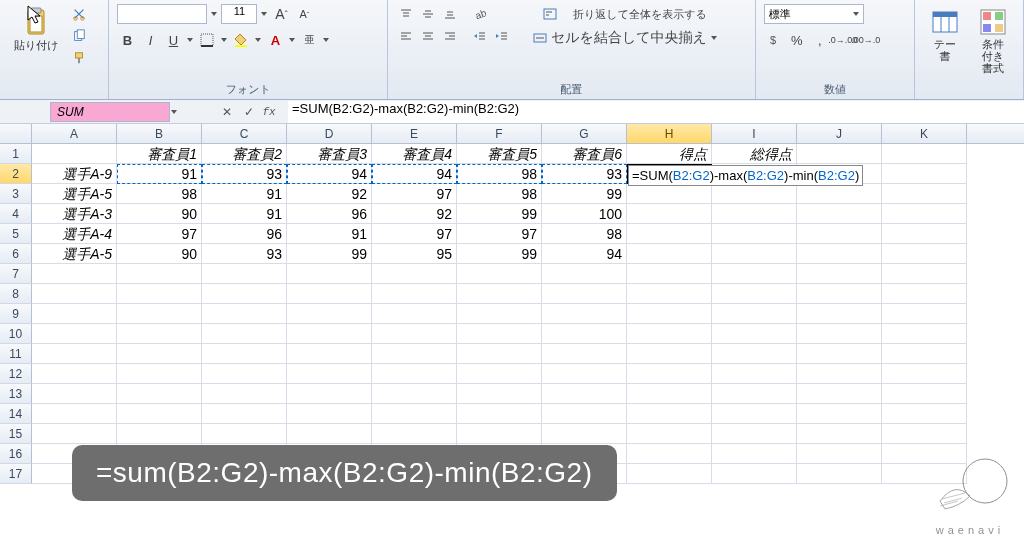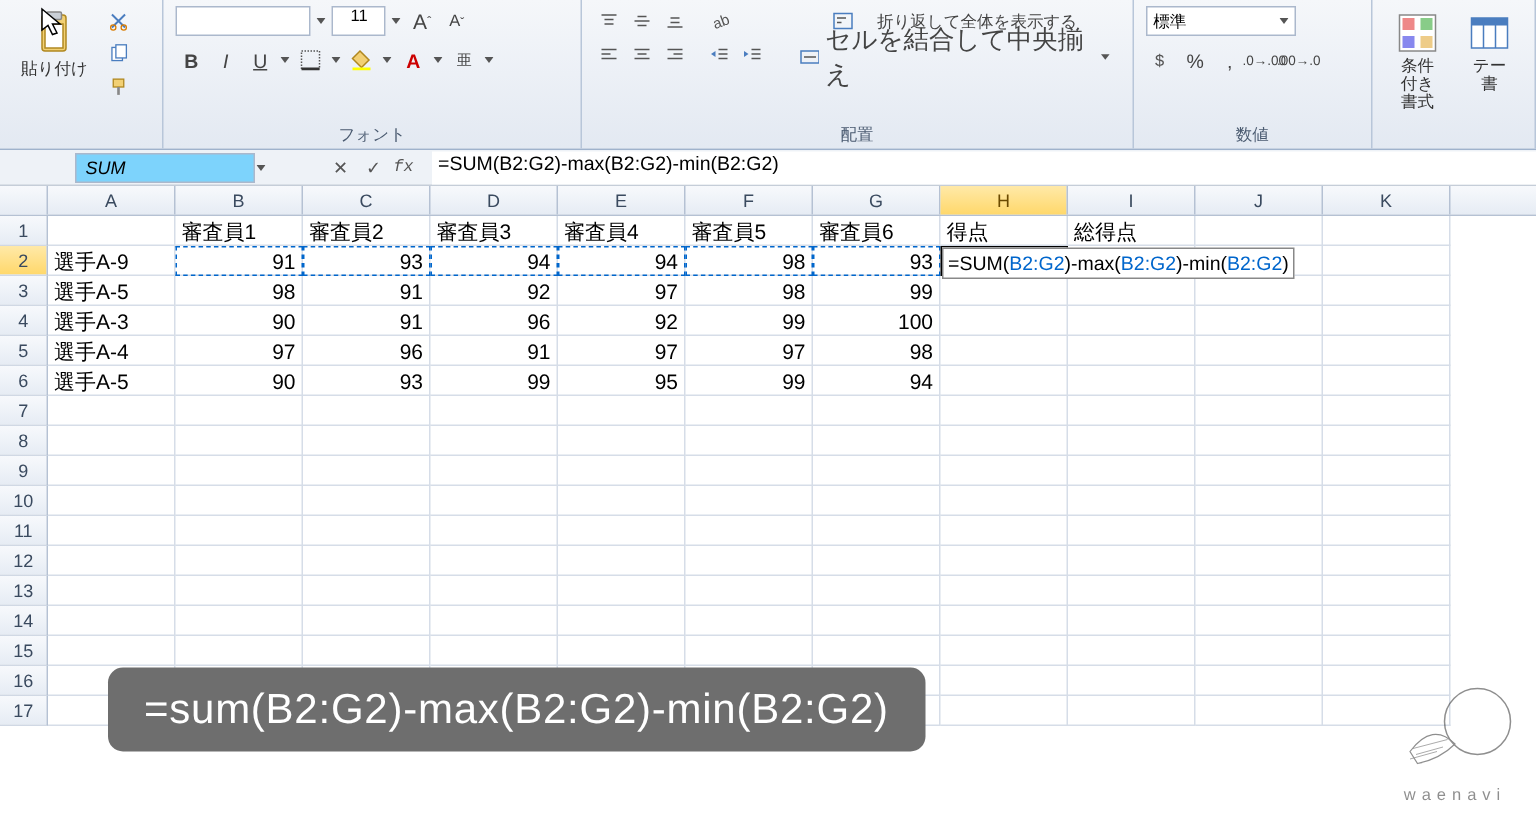--- a/index.html
+++ b/index.html
@@ -21,38 +21,38 @@
 .btn-box { width: 20px; height: 20px; border:1px solid transparent; display:flex; align-items:center; justify-content:center; cursor:pointer; font-size: 13px; color:#444; }
 .dd { width: 8px; height: 20px; display:flex; align-items:center; justify-content:center; cursor:pointer; }
 .dd svg { width:6px; height:4px; }
 .align-grid { display:flex; flex-direction:column; gap:2px; }
 .align-row { display:flex; gap:2px; }
 .num-fmt { border:1px solid #abb8cc; background:#fff; height:20px; width:100px; padding:0 4px; font-size:11px; display:flex; align-items:center; justify-content:space-between; }
 
 
 .formula-bar-row { display:flex; align-items:center; height: 24px; border-bottom:1px solid #c5cdd8; background:#eef2f7; }
 .name-box-wrap { display:flex; align-items:center; width: 210px; padding-left:50px; }
-.name-box { background:#7dd3fc; border:1px solid #abb8cc; height:20px; width:120px; padding:0 6px; font-style:italic; font-size:12px; display:flex; align-items:center; }
+.name-box { background:#f9a8d4; border:1px solid #abb8cc; height:20px; width:120px; padding:0 6px; font-style:italic; font-size:12px; display:flex; align-items:center; }
 .fb-btns { display:flex; gap:4px; padding:0 8px; }
 .fb-btn { width:18px; height:18px; display:flex; align-items:center; justify-content:center; cursor:pointer; color:#555; }
 .fx { font-style:italic; font-size:11px; color:#555; padding-right:4px;font-family:Liberation Mono, monospace; }
 .formula-input { flex:1; background:#fff; border:none; height:22px; padding:0 4px; font-size:13px; font-family:"Meiryo",sans-serif; }
 
 
 .grid-wrap { position:relative; }
 .col-headers { display:flex; height:20px; background:linear-gradient(#f7f9fc,#e6ecf4); border-bottom:1px solid #b5c1d3; }
 .corner { width:32px; border-right:1px solid #b5c1d3; background:linear-gradient(#f7f9fc,#e6ecf4); }
 .col-h { border-right:1px solid #b5c1d3; text-align:center; font-size:12px; color:#3a4a5f; line-height:20px; }
 .col-h.active { background:linear-gradient(#ffe9a8,#ffd86b); color:#6b4a00; }
 .rows { }
 .row { display:flex; height:20px; }
 .row-h { width:32px; border-right:1px solid #b5c1d3; border-bottom:1px solid #d0d8e4; background:linear-gradient(#f7f9fc,#e6ecf4); text-align:center; font-size:12px; color:#3a4a5f; line-height:20px; }
 .row-h.active { background:linear-gradient(#ffe9a8,#ffd86b); }
 .cell { border-right:1px solid #d6dde8; border-bottom:1px solid #d6dde8; padding:0 4px; font-size:14px; line-height:20px; overflow:visible; white-space:nowrap; font-family:"MS PGothic","Meiryo",sans-serif; }
-.cell.text-l { text-align:left; }
+.cell.text-l { text-align:right;font-style:italic; }
 .cell.text-r { text-align:right; }
 .cell.editing { border:1px solid #000; background:#fff; position:relative; z-index:5; overflow:visible; font-size:13px; }
 .cell.editing .edit-content { position:absolute; left:0; top:0; background:#fff; padding:0 3px; white-space:nowrap; border:1px solid #888; min-width:100%; height:21px; line-height:20px; }
 .ref-b2g2 { color:#0066cc; }
 .marching { outline: 1.5px dashed #0066cc; outline-offset:-1px; }
 
 
 .caption { position:absolute; left:72px; top:445px; background:#6e6e6e; color:#fff; font-size:28px; padding:12px 24px; border-radius:10px; font-family:"Segoe UI",sans-serif; letter-spacing:0.5px; }
 
 
@@ -263,21 +263,21 @@
               <rect x="1" y="2" width="12" height="10" fill="none" stroke="#4a7dbf"></rect>
               <path d="M3 5 L9 5 M3 8 L6 8" stroke="#555"></path>
             </svg>
           <span style="font-size:11px">折り返して全体を表示する</span>
         </div>
         <div class="btn-box" style="width:auto; padding:0 6px; gap:4px">
           <svg width="14" height="14">
               <rect x="1" y="3" width="12" height="8" fill="none" stroke="#4a7dbf"></rect>
               <path d="M3 7 L11 7" stroke="#555"></path>
             </svg>
-          <span style="font-size:17px">セルを結合して中央揃え</span>
+          <span style="font-size:14px">セルを結合して中央揃え</span>
           <svg viewBox="0 0 6 4" width="6" height="4">
               <path d="M0 0 L6 0 L3 4 Z" fill="#555"></path>
             </svg>
         </div>
       </div>
     </div>
     <div class="ribbon-group-title">配置</div>
   </div>
 
   <div class="ribbon-group" style="width:160px">
@@ -298,44 +298,44 @@
         <div class="btn-box">,</div>
         <div class="btn-box" style="font-size:9px">.0→.00</div>
         <div class="btn-box" style="font-size:9px">.00→.0</div>
       </div>
     </div>
     <div class="ribbon-group-title">数値</div>
   </div>
 
   <div class="ribbon-group" style="flex:1">
     <div class="ribbon-content">
+      <div class="big-btn">
+        <span class="icon-lg">
+            <svg viewBox="0 0 32 32">
+              <rect x="4" y="6" width="24" height="20" fill="#fff" stroke="#4a7dbf"></rect>
+              <rect x="4" y="6" width="24" height="5" fill="#4a7dbf"></rect>
+              <line x1="12" y1="6" x2="12" y2="26" stroke="#4a7dbf"></line>
+              <line x1="20" y1="6" x2="20" y2="26" stroke="#4a7dbf"></line>
+            </svg>
+          </span>
+        <span class="lbl" style="white-space:pre-line; text-align:center; line-height:1.1">テー
+書</span>
+      </div>
       <div class="big-btn">
         <span class="icon-lg">
             <svg viewBox="0 0 32 32">
               <rect x="4" y="4" width="24" height="24" fill="#fff" stroke="#888"></rect>
               <rect x="6" y="6" width="8" height="8" fill="#e88"></rect>
               <rect x="18" y="6" width="8" height="8" fill="#8c8"></rect>
               <rect x="6" y="18" width="8" height="8" fill="#88e"></rect>
               <rect x="18" y="18" width="8" height="8" fill="#ec8"></rect>
             </svg>
           </span>
         <span class="lbl" style="white-space:pre-line; text-align:center; line-height:1.1">条件付き
 書式</span>
-      </div>
-      <div class="big-btn">
-        <span class="icon-lg">
-            <svg viewBox="0 0 32 32">
-              <rect x="4" y="6" width="24" height="20" fill="#fff" stroke="#4a7dbf"></rect>
-              <rect x="4" y="6" width="24" height="5" fill="#4a7dbf"></rect>
-              <line x1="12" y1="6" x2="12" y2="26" stroke="#4a7dbf"></line>
-              <line x1="20" y1="6" x2="20" y2="26" stroke="#4a7dbf"></line>
-            </svg>
-          </span>
-        <span class="lbl" style="white-space:pre-line; text-align:center; line-height:1.1">テー
-書</span>
       </div>
     </div>
     <div class="ribbon-group-title"></div>
   </div>
 </div>
 
 <div class="formula-bar-row">
   <div class="name-box-wrap">
     <div class="name-box">SUM</div>
     <div class="dd">

